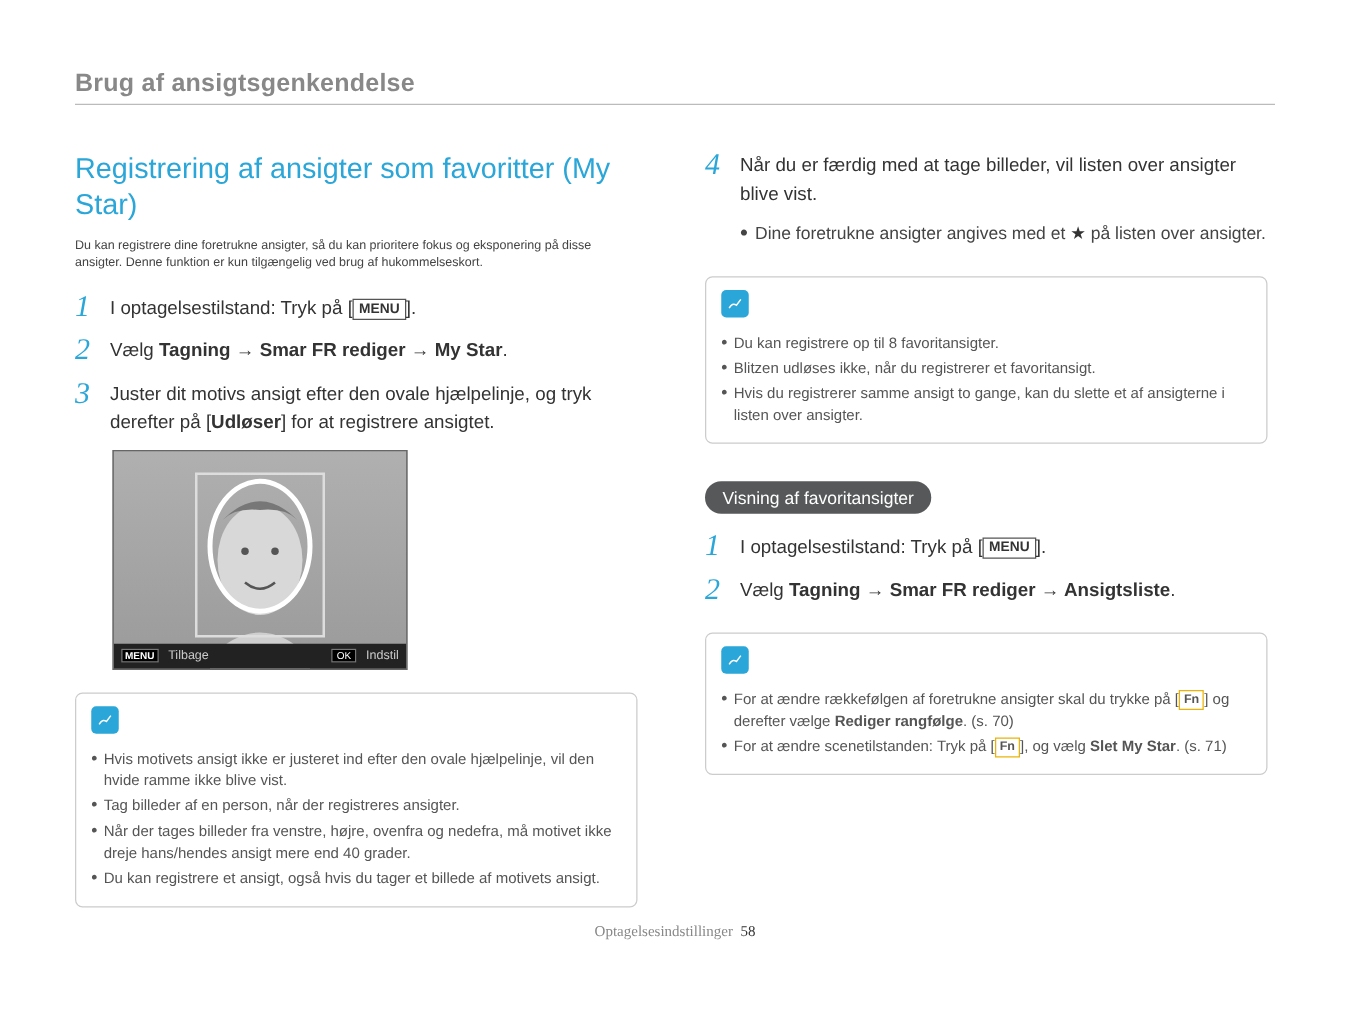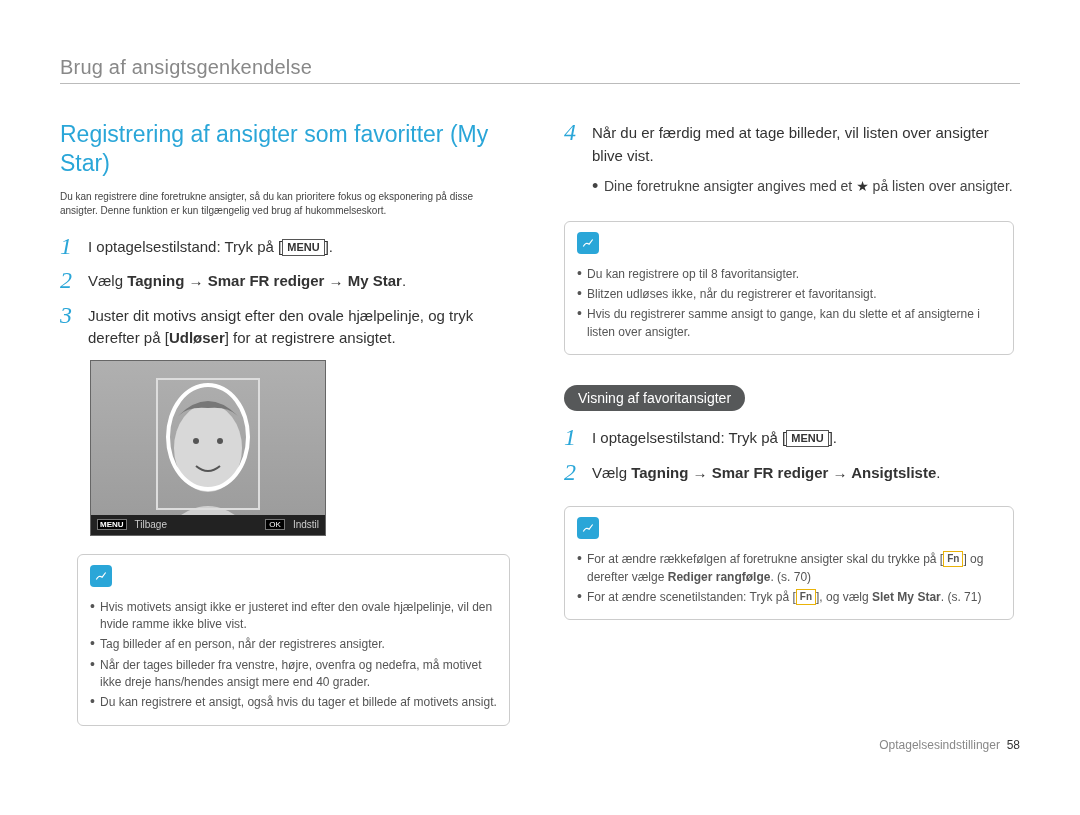--- a/index.html
+++ b/index.html
@@ -7,21 +7,21 @@
     font-family: Arial, Helvetica, sans-serif;
     background: #fff;
     width: 1080px;
     height: 815px;
     padding: 56px 60px 20px 60px;
     color: #3a3a3a;
   }
   .header-title {
     font-size: 20px;
     color: #888;
-    font-weight: 400;
+    font-weight: 700;
     border-bottom: 1px solid #bbb;
     padding-bottom: 4px;
     margin-bottom: 36px;
     letter-spacing: 0.2px;
   }
   .columns {
     display: flex;
     gap: 54px;
   }
   .col { width: 450px; }
@@ -132,21 +132,21 @@
   .figure-bar .lbl-ok { background:#000; color:#fff; border:1px solid #777; font-size:8px; padding:0 3px; font-weight:normal; margin-left:auto;}
   .note-box {
     display: flex;
     gap: 12px;
     border: 1px solid #ccc;
     border-radius: 6px;
     padding: 10px 12px;
     background: #fff;
     flex-direction: column;
   }
-  .note-box.col-left { margin-left: 17px; }
+  .note-box.col-left { margin-left: 0; }
   .note-icon {
     width: 22px; height: 22px; flex-shrink:0;
     border-radius: 4px;
     background: #2aa6d8;
     display:flex;align-items:center;justify-content:center;
   }
   .note-icon svg { width:14px; height:14px; stroke:#fff; fill:none; stroke-width:2; }
   .note-list { list-style:none; }
   .note-list li {
     font-size: 12px;
@@ -162,24 +162,25 @@
   .pill {
     display:inline-block;
     background:#565859;
     color:#fff;
     font-size:14px;
     padding:5px 14px;
     border-radius: 13px;
     margin-bottom: 14px;
   }
   .footer {
-    text-align:right;
+    text-align:center;
     font-size:12px;
     color:#888;
     margin-top: 12px;
+    font-family: Liberation Serif, serif;
   }
   .footer .pn { color:#333; }
 </style>
 </head>
 <body>
 
 <div class="header-title">Brug af ansigtsgenkendelse</div>
 
 <div class="columns">
 

